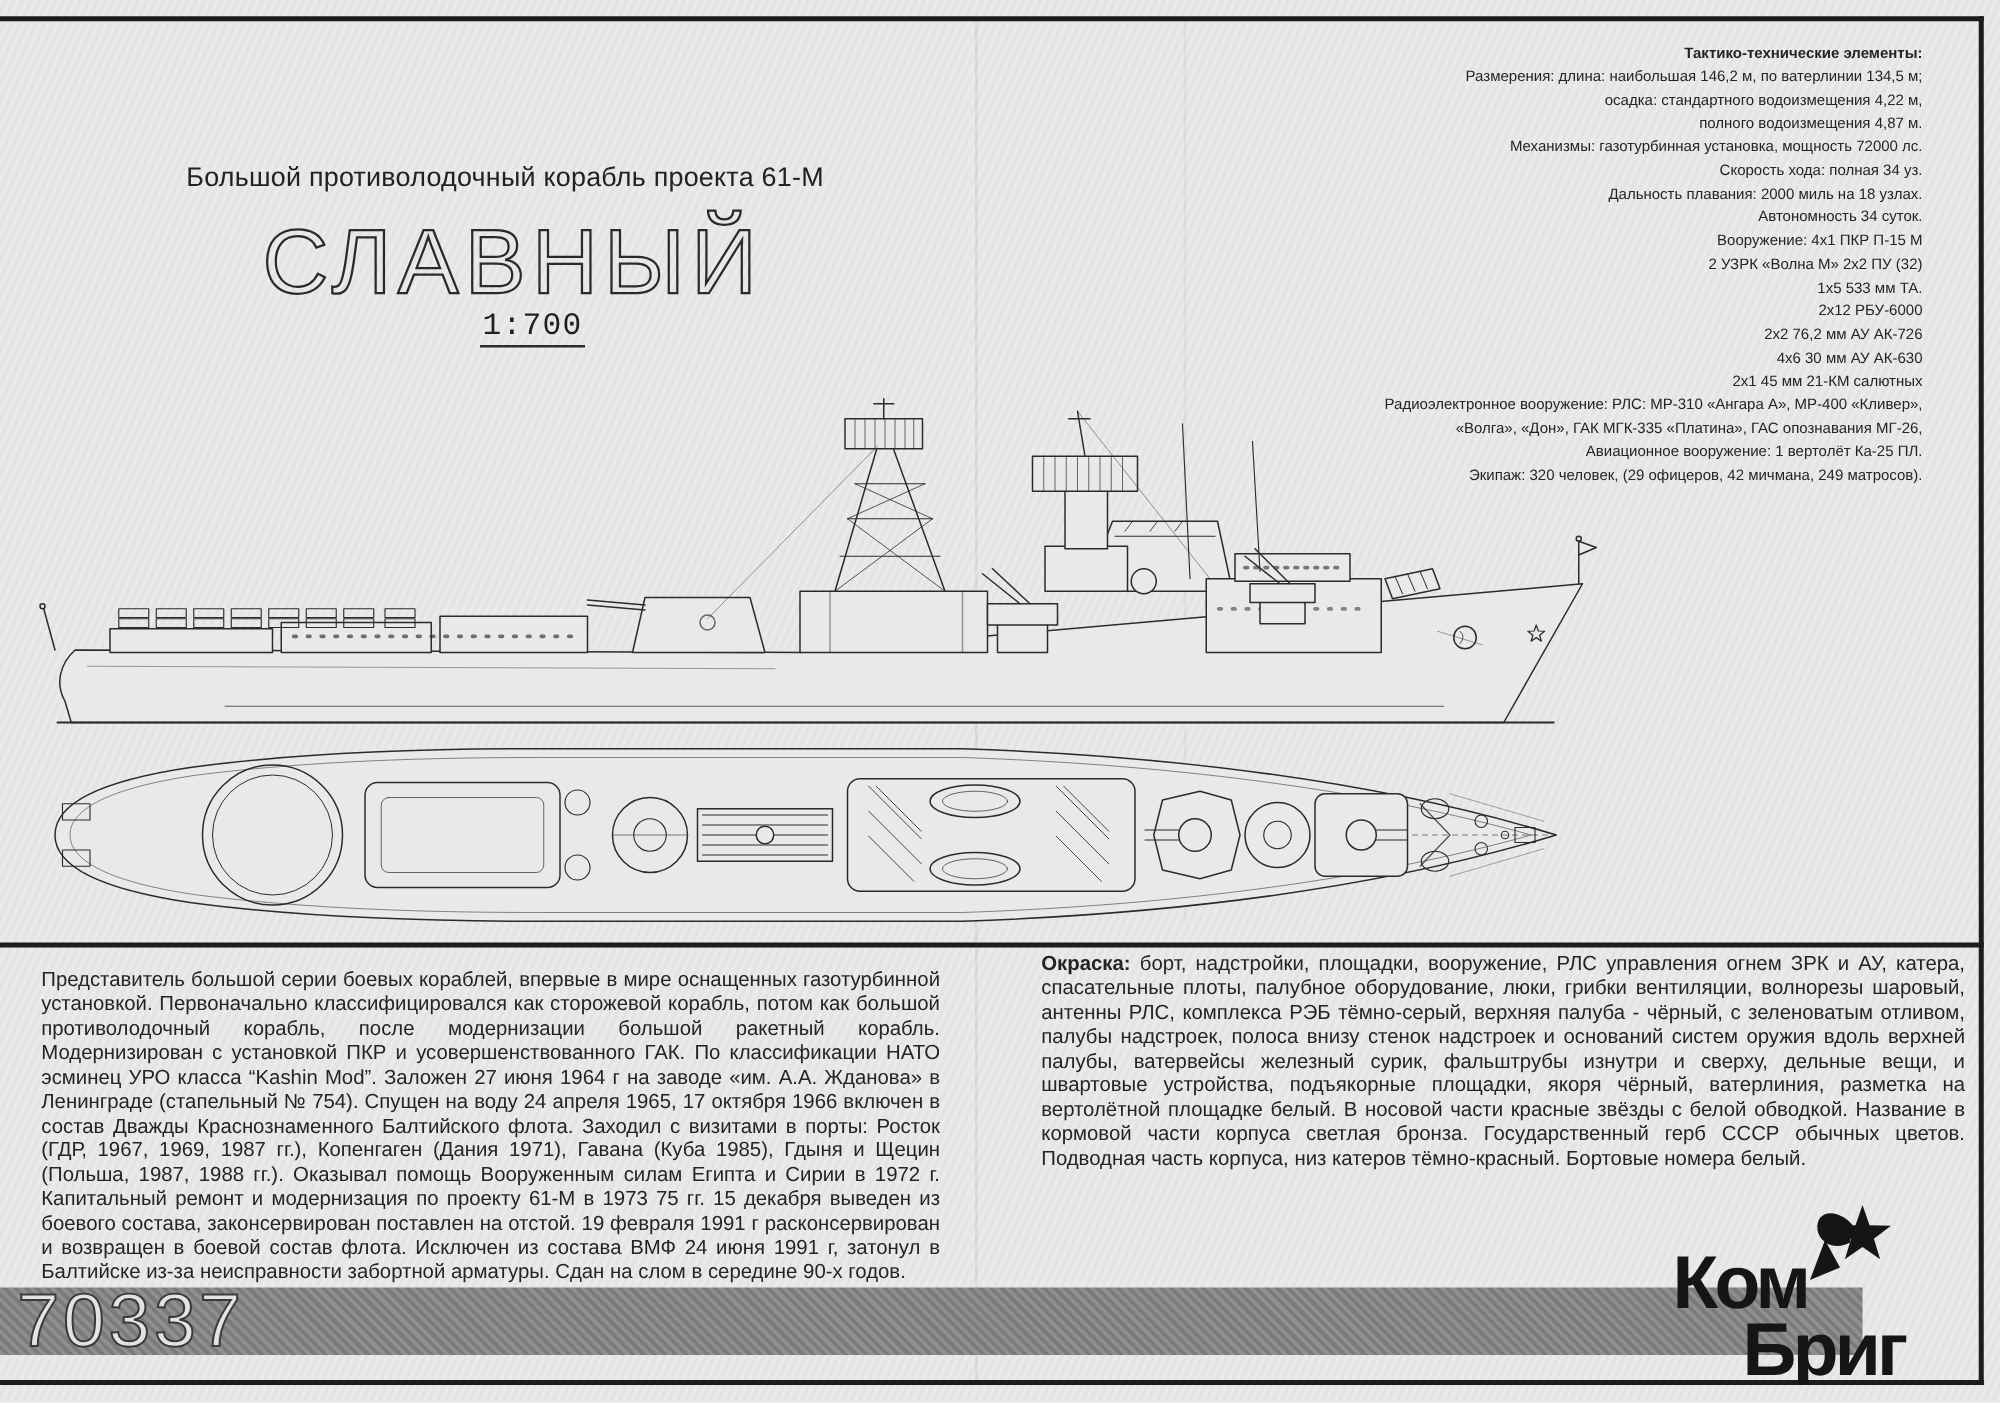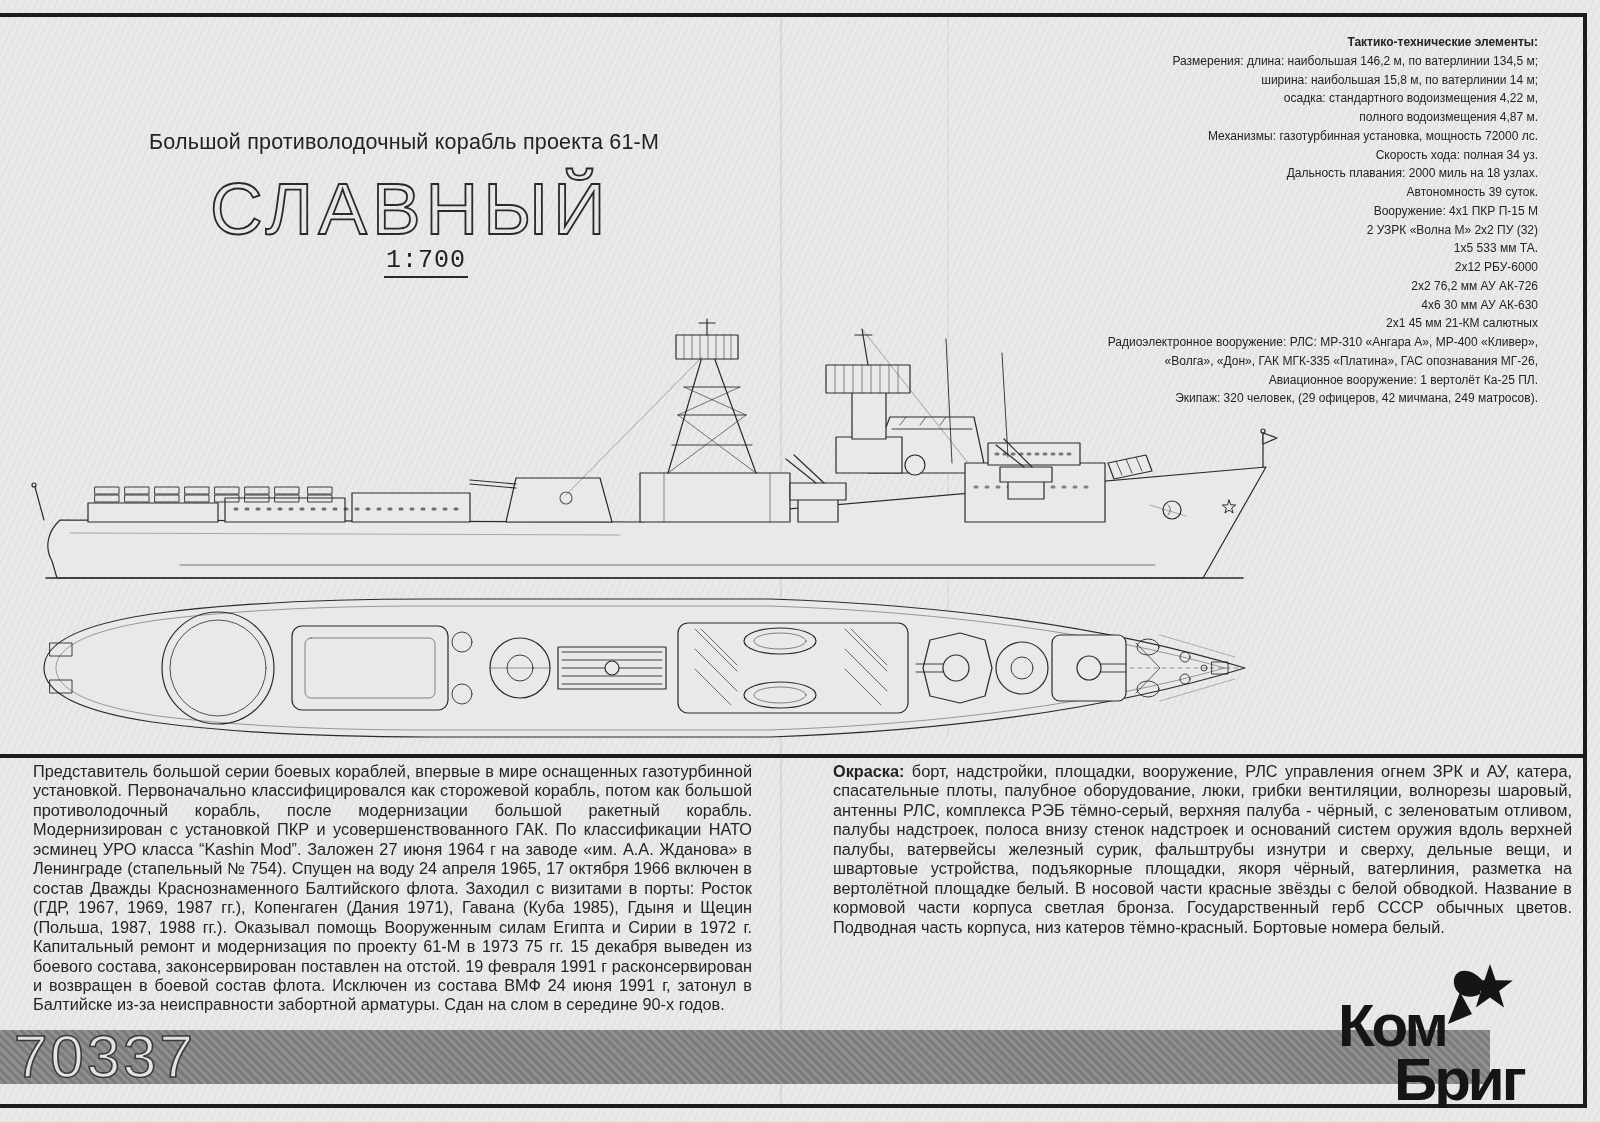--- a/index.html
+++ b/index.html
@@ -14,21 +14,21 @@
   }
   .abs{position:absolute;}
   .border-line{position:absolute;background:#1c1c1c;}
   .crease{position:absolute;width:2px;background:rgba(90,90,90,.10);}
   .kit-type{position:absolute;left:149px;top:130px;font-size:21.5px;font-weight:normal;letter-spacing:.2px;color:#222;}
   .scale{position:absolute;left:384px;top:246px;font-size:25px;letter-spacing:1px;border-bottom:2px solid #2a2a2a;padding:0 2px 1px 2px;font-family:Liberation Mono, monospace;}
   .specs{position:absolute;left:938px;top:33px;width:600px;}
   .spec-line{font-size:12px;line-height:18.75px;height:18.75px;white-space:nowrap;color:#242424;text-align:right;}
   .spec-title{font-weight:bold;}
   .para{position:absolute;top:762px;font-size:16.3px;line-height:19.45px;text-align:justify;color:#242424;margin:0;}
-  .para-left{left:33px;width:719px;}
+  .para-left{left:33px;width:719px;margin-top:13px;}
   .para-right{left:833px;width:739px;}
   .gray-bar{
     position:absolute;left:0;top:1030px;width:1490px;height:54px;
     background:repeating-linear-gradient(45deg,#8f8f8f 0 3px,#7b7b7b 3px 6px);
   }
   svg text{font-family:"Liberation Sans", sans-serif;}
 </style>
 </head>
 <body>
 
@@ -45,27 +45,26 @@
 
   <svg class="abs" style="left:196px;top:156px;" width="430" height="104" viewBox="0 0 430 104">
     <text x="14" y="78" font-size="73" letter-spacing="5" fill="none" stroke="#2a2a2a" stroke-width="1.8">СЛАВНЫЙ</text>
   </svg>
 
   <div class="scale">1:700</div>
 
   <div class="specs">
     <div class="spec-line spec-title">Тактико-технические элементы:</div>
     <div class="spec-line">Размерения: длина: наибольшая 146,2 м, по ватерлинии 134,5 м;</div>
-    <div class="spec-line">ширина: наибольшая 15,8 м, по ватерлинии 14 м;</div>
     <div class="spec-line">осадка: стандартного водоизмещения 4,22 м,</div>
     <div class="spec-line">полного водоизмещения 4,87 м.</div>
     <div class="spec-line">Механизмы: газотурбинная установка, мощность 72000 лс.</div>
     <div class="spec-line">Скорость хода: полная 34 уз.</div>
     <div class="spec-line">Дальность плавания: 2000 миль на 18 узлах.</div>
-    <div class="spec-line">Автономность 39 суток.</div>
+    <div class="spec-line">Автономность 34 суток.</div>
     <div class="spec-line">Вооружение: 4х1 ПКР П-15 М</div>
     <div class="spec-line">2 УЗРК «Волна М» 2х2 ПУ (32)</div>
     <div class="spec-line">1х5 533 мм ТА.</div>
     <div class="spec-line">2х12 РБУ-6000</div>
     <div class="spec-line">2х2 76,2 мм АУ АК-726</div>
     <div class="spec-line">4х6 30 мм АУ АК-630</div>
     <div class="spec-line">2х1 45 мм 21-КМ салютных</div>
     <div class="spec-line">Радиоэлектронное вооружение: РЛС: МР-310 «Ангара А», МР-400 «Кливер»,</div>
     <div class="spec-line">«Волга», «Дон», ГАК МГК-335 «Платина», ГАС опознавания МГ-26,</div>
     <div class="spec-line">Авиационное вооружение: 1 вертолёт Ка-25 ПЛ.</div>

